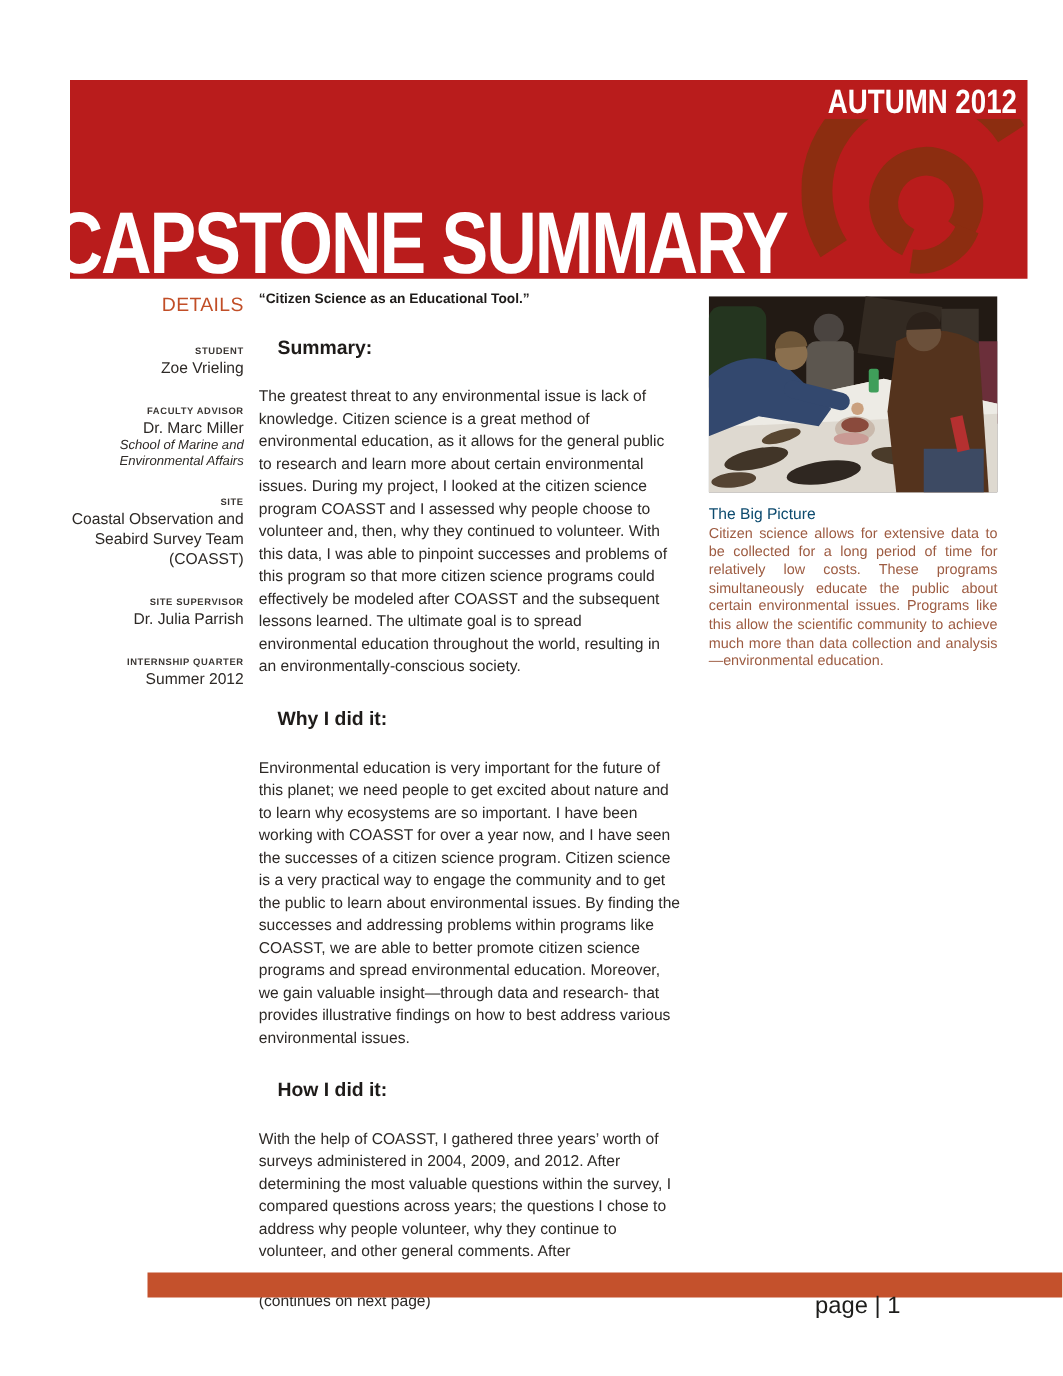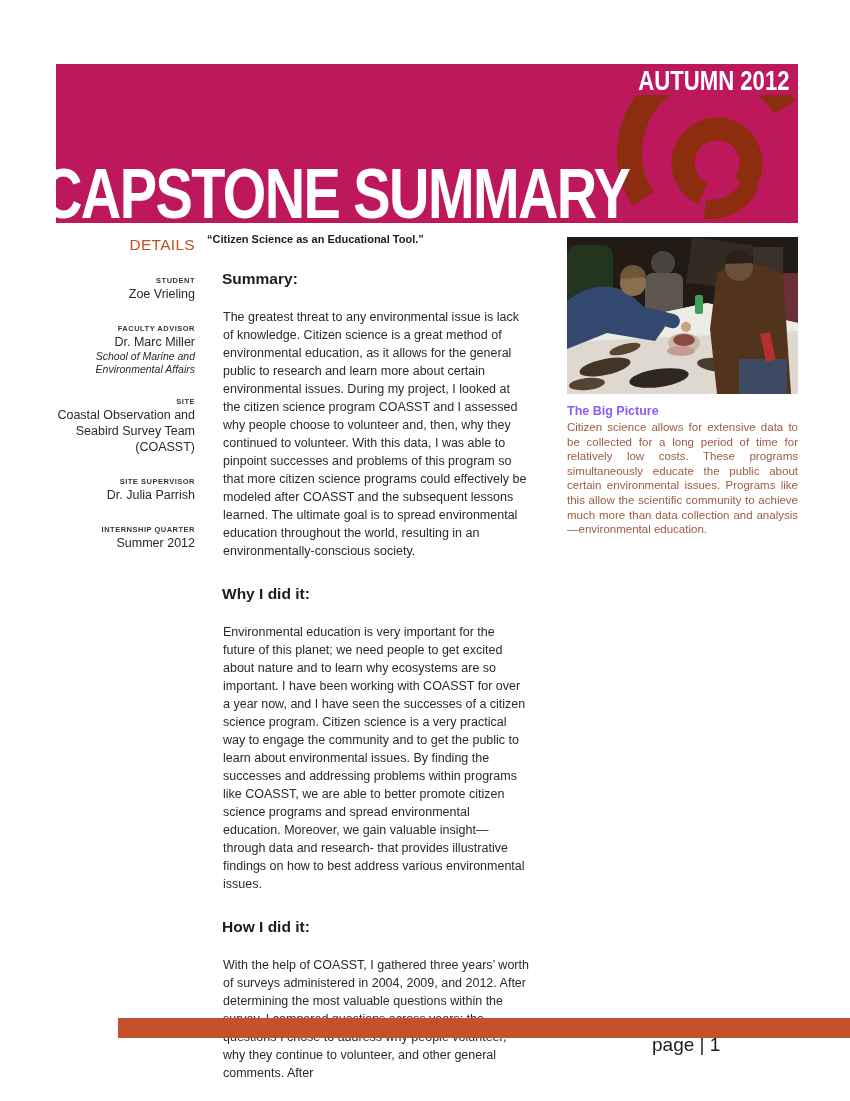--- a/index.html
+++ b/index.html
@@ -1,47 +1,47 @@
 <!DOCTYPE html>
 <html><head>
 <meta charset="utf-8">
 <style>
   html,body{margin:0;padding:0;}
   body{
     width:850px;height:1101px;position:relative;background:#ffffff;overflow:hidden;
     font-family:"Liberation Sans", sans-serif;color:#2d2926;
   }
   
-  .banner{position:absolute;left:56px;top:64px;width:742px;height:159px;background:#be185d;}
+  .banner{position:absolute;left:56px;top:64px;width:742px;height:159px;background:#b91c1c;padding-left:24px;}
   .issue{
     position:absolute;top:4px;right:8px;color:#fff;font-weight:700;font-size:27px;line-height:1;
     transform:scaleX(0.82);transform-origin:right top;white-space:nowrap;letter-spacing:0;
   }
   .masthead-title{
     position:absolute;bottom:-6px;left:-14px;margin:0;color:#fff;font-weight:700;font-size:70px;
     line-height:1;letter-spacing:-2px;transform:scaleX(0.80);transform-origin:left bottom;white-space:nowrap;
   }
   .logo{position:absolute;right:0;bottom:0;width:181px;height:128px;overflow:hidden;}
   
   .sidebar{position:absolute;left:56px;top:236px;width:139px;text-align:right;}
   .details-heading{margin:0;color:#C14E27;font-size:15.5px;font-weight:400;letter-spacing:.3px;}
   .side-item{margin-top:21px;}
   .side-label{font-size:7.5px;font-weight:700;letter-spacing:.5px;color:#3a3633;text-transform:uppercase;line-height:11px;}
   .side-value{font-size:12.5px;line-height:16px;color:#2d2926;}
   .side-note{font-size:10.5px;line-height:12.5px;font-style:italic;color:#2d2926;}
   
   .main{position:absolute;left:207px;top:233px;width:338px;}
   .article-title{margin:0;font-size:11px;font-weight:700;color:#1e1b19;}
   .section h3{margin:25px 15px 0;font-size:15.5px;font-weight:700;color:#1e1b19;}
-  .section p{margin:20px 16px 0;font-size:12.5px;line-height:18px;color:#2d2926;}
+  .section p{margin:20px 0 0;font-size:12.5px;line-height:18px;color:#2d2926;}
   .continuation{margin:22px 0 0;font-size:12.5px;line-height:18px;color:#2d2926;}
   
   .rightcol{position:absolute;left:567px;top:237px;width:231px;}
   .photo{width:231px;height:157px;display:block;}
-  .bp-heading{margin:10px 0 0;font-size:12.5px;font-weight:700;color:#8b5cf6;}
+  .bp-heading{margin:10px 0 0;font-size:12.5px;font-weight:400;color:#0c4a6e;}
   .bp-text{margin:2px 0 0;font-size:11.5px;line-height:14.6px;color:#9D5B41;text-align:justify;}
   
   .footer-bar{position:absolute;left:118px;top:1018px;width:732px;height:20px;background:#C4512C;}
   .page-label{position:absolute;left:652px;top:1034px;font-size:19px;color:#1d1d1b;}
 </style>
 </head>
 <body>
 
 <header class="banner">
   <div class="logo">

